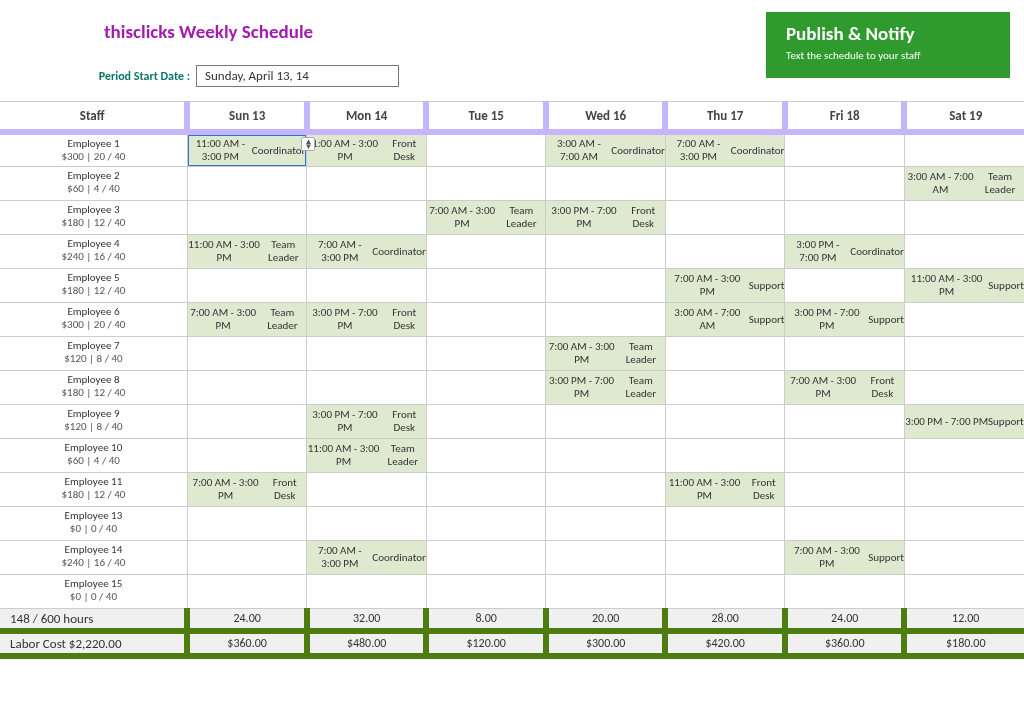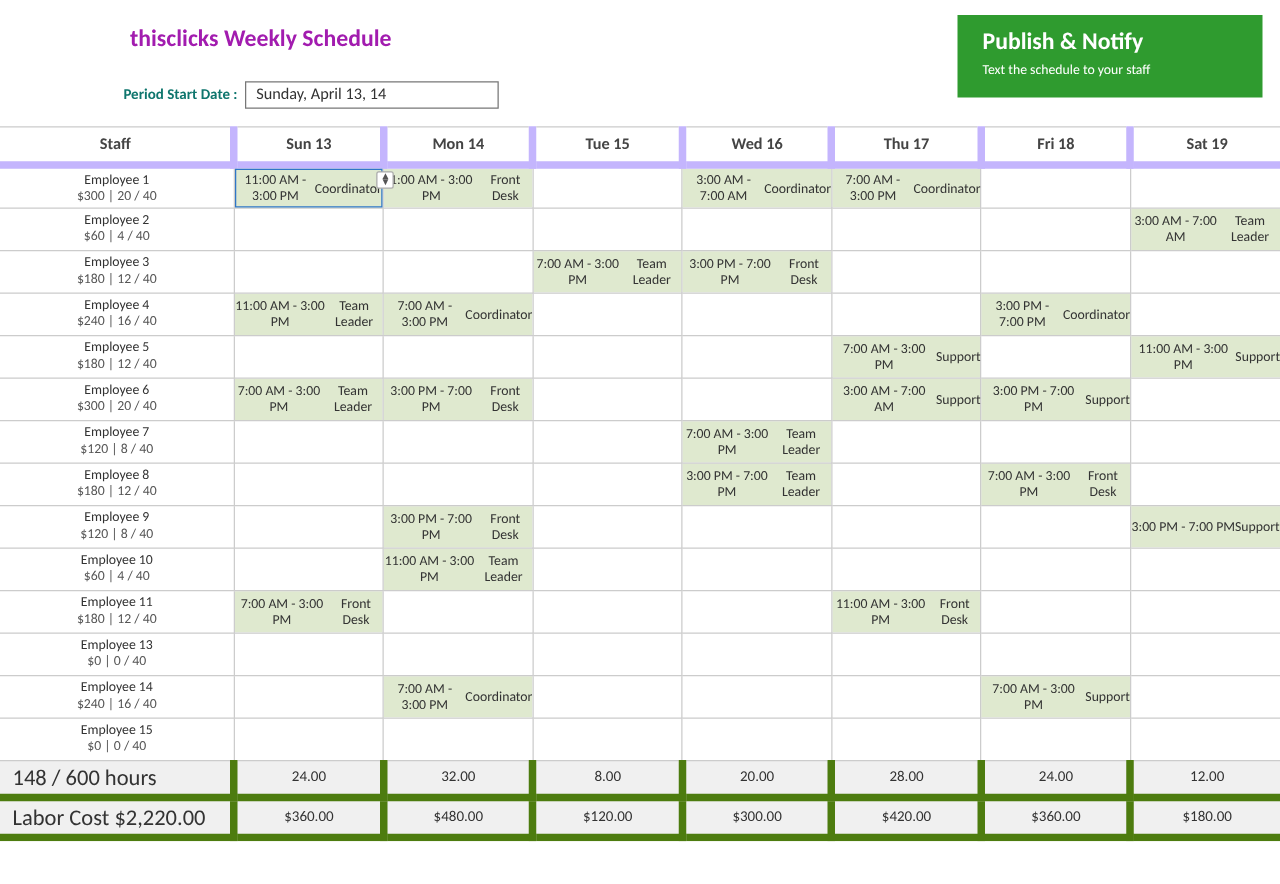--- a/index.html
+++ b/index.html
@@ -23,21 +23,21 @@
 .staffCell { text-align: center; }
 .staffCell .en { padding-top: 2px; }
 .staffCell .es { color: #555; font-size: 11px; }
 .shift { background: #dfe9cf; width: 100%; height: 100%; display: flex; flex-direction: row; justify-content: center; align-items: center; }
 .shift .t { font-size: 11px; }
 .shift .r { font-size: 11px; }
 .sel { position: relative; }
 .sel .shift { border: 1.5px solid #2f76c7; }
 .sel .stepper { position: absolute; right: -9px; top: 2px; width: 14px; height: 14px; background: #fff; border: 1px solid #aaa; border-radius: 2px; font-size: 8px; display: flex; flex-direction: column; align-items: center; justify-content: center; line-height: 5px; color: #555; }
 tfoot td { background: #f0f0f0; border: 6px solid #4d7c0f; font-size: 12px; height: 20px; vertical-align: middle; padding: 2px 0; }
-tfoot td:first-child { text-align: left; padding-left: 10px; font-size: 18px; margin-top: 12px; }
+tfoot td:first-child { text-align: left; padding-left: 10px; font-size: 13px; margin-top: 12px; }
 tfoot tr:first-child td { border-top: 1px solid #bbb; }
 tfoot { }
 .col-staff { width: 185px; }
 .col-day { width: 118px; }
 </style>
 </head>
 <body>
 
 <div class="wrap">
   <div class="header">

